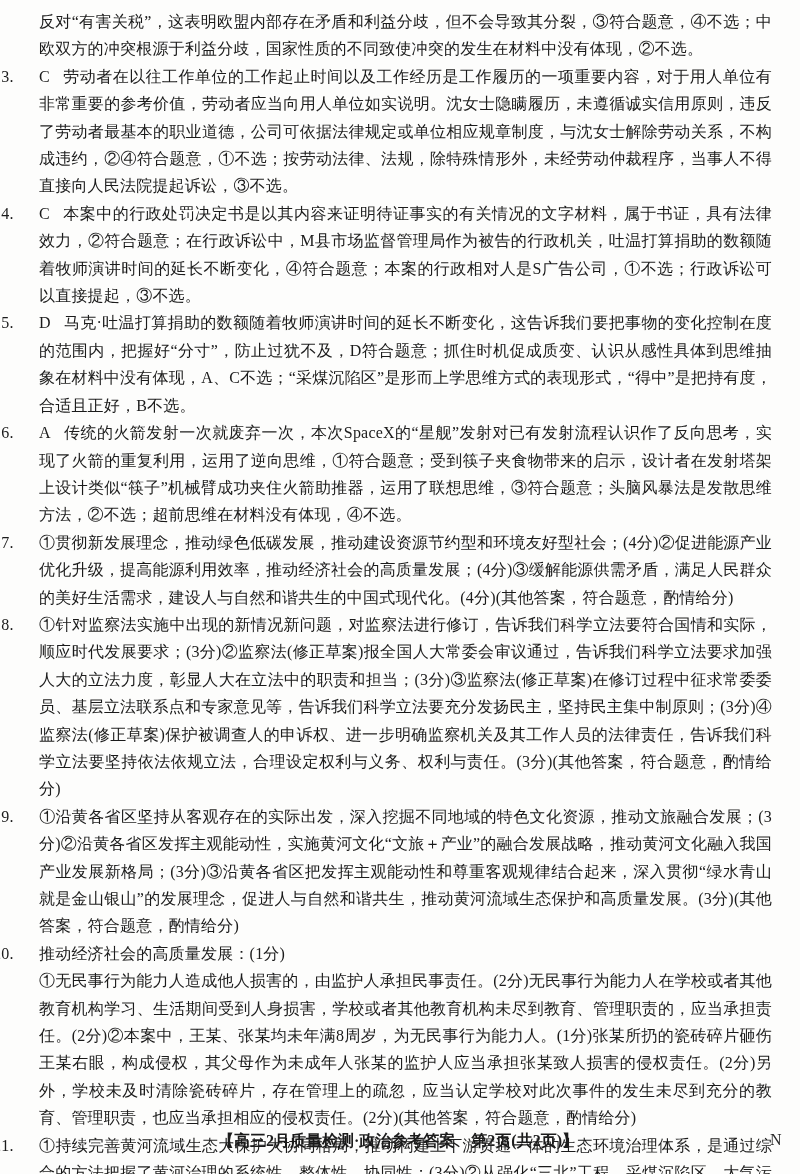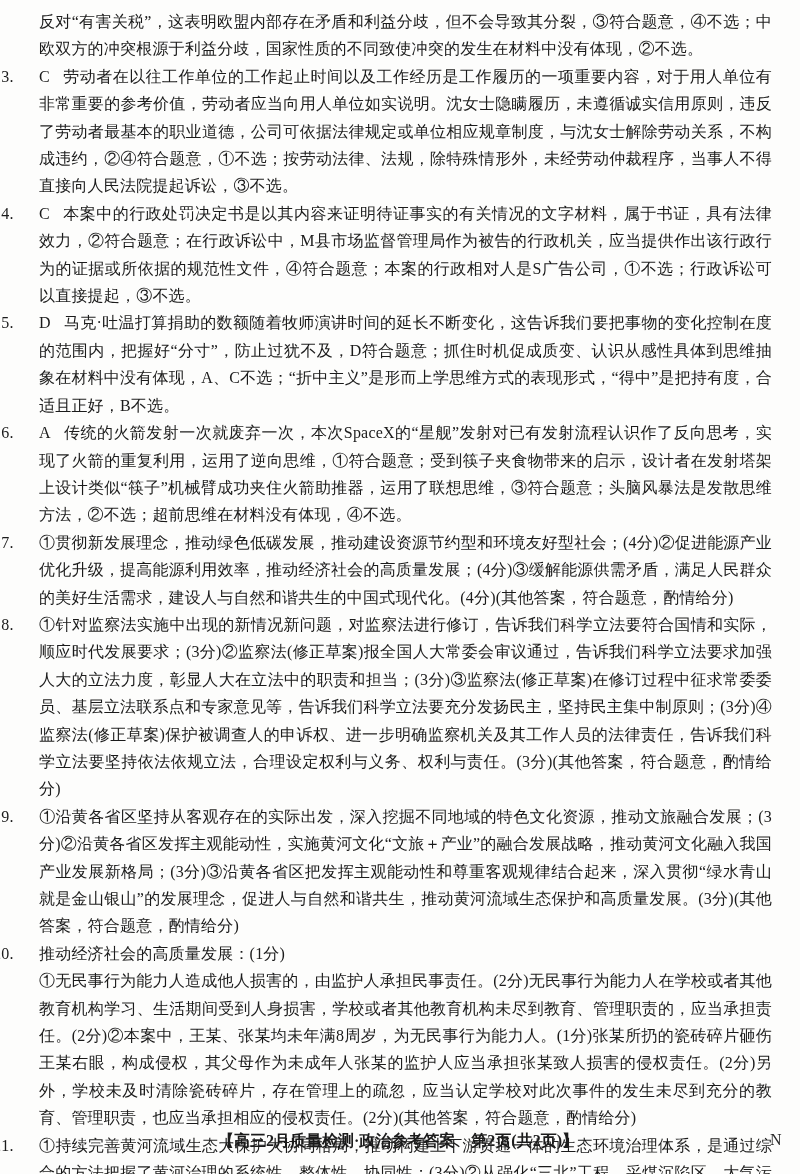--- a/index.html
+++ b/index.html
@@ -60,24 +60,24 @@
 <body>
 
 <div class="page">
   <div class="content">
     <p class="para indent">反对“有害关税”，这表明欧盟内部存在矛盾和利益分歧，但不会导致其分裂，③符合题意，④不选；中欧双方的冲突根源于利益分歧，国家性质的不同致使冲突的发生在材料中没有体现，②不选。</p>
     <div id="answers-list">
         <div class="item">
           <p class="para hang"><span class="num">13.</span><span class="letter">C</span><span>劳动者在以往工作单位的工作起止时间以及工作经历是工作履历的一项重要内容，对于用人单位有非常重要的参考价值，劳动者应当向用人单位如实说明。沈女士隐瞒履历，未遵循诚实信用原则，违反了劳动者最基本的职业道德，公司可依据法律规定或单位相应规章制度，与沈女士解除劳动关系，不构成违约，②④符合题意，①不选；按劳动法律、法规，除特殊情形外，未经劳动仲裁程序，当事人不得直接向人民法院提起诉讼，③不选。</span></p>
         </div>
         <div class="item">
-          <p class="para hang"><span class="num">14.</span><span class="letter">C</span><span>本案中的行政处罚决定书是以其内容来证明待证事实的有关情况的文字材料，属于书证，具有法律效力，②符合题意；在行政诉讼中，M县市场监督管理局作为被告的行政机关，应当提供作出该行政行为的证据或所依据的规范性文件，④符合题意；本案的行政相对人是S广告公司，①不选；行政诉讼可以直接提起，③不选。</span></p>
+          <p class="para hang"><span class="num">14.</span><span class="letter">C</span><span>本案中的行政处罚决定书是以其内容来证明待证事实的有关情况的文字材料，属于书证，具有法律效力，②符合题意；在行政诉讼中，M县市场监督管理局作为被告的行政机关，吐温打算捐助的数额随着牧师演讲时间的延长不断变化，④符合题意；本案的行政相对人是S广告公司，①不选；行政诉讼可以直接提起，③不选。</span></p>
         </div>
         <div class="item">
-          <p class="para hang"><span class="num">15.</span><span class="letter">D</span><span>马克·吐温打算捐助的数额随着牧师演讲时间的延长不断变化，这告诉我们要把事物的变化控制在度的范围内，把握好“分寸”，防止过犹不及，D符合题意；抓住时机促成质变、认识从感性具体到思维抽象在材料中没有体现，A、C不选；“折中主义”是形而上学思维方式的表现形式，“得中”是把持有度，合适且正好，B不选。</span></p>
+          <p class="para hang"><span class="num">15.</span><span class="letter">D</span><span>马克·吐温打算捐助的数额随着牧师演讲时间的延长不断变化，这告诉我们要把事物的变化控制在度的范围内，把握好“分寸”，防止过犹不及，D符合题意；抓住时机促成质变、认识从感性具体到思维抽象在材料中没有体现，A、C不选；“采煤沉陷区”是形而上学思维方式的表现形式，“得中”是把持有度，合适且正好，B不选。</span></p>
         </div>
         <div class="item">
           <p class="para hang"><span class="num">16.</span><span class="letter">A</span><span>传统的火箭发射一次就废弃一次，本次SpaceX的“星舰”发射对已有发射流程认识作了反向思考，实现了火箭的重复利用，运用了逆向思维，①符合题意；受到筷子夹食物带来的启示，设计者在发射塔架上设计类似“筷子”机械臂成功夹住火箭助推器，运用了联想思维，③符合题意；头脑风暴法是发散思维方法，②不选；超前思维在材料没有体现，④不选。</span></p>
         </div>
         <div class="item">
           <p class="para hang"><span class="num">17.</span><span>①贯彻新发展理念，推动绿色低碳发展，推动建设资源节约型和环境友好型社会；(4分)②促进能源产业优化升级，提高能源利用效率，推动经济社会的高质量发展；(4分)③缓解能源供需矛盾，满足人民群众的美好生活需求，建设人与自然和谐共生的中国式现代化。(4分)(其他答案，符合题意，酌情给分)</span></p>
         </div>
         <div class="item">
           <p class="para hang"><span class="num">18.</span><span>①针对监察法实施中出现的新情况新问题，对监察法进行修订，告诉我们科学立法要符合国情和实际，顺应时代发展要求；(3分)②监察法(修正草案)报全国人大常委会审议通过，告诉我们科学立法要求加强人大的立法力度，彰显人大在立法中的职责和担当；(3分)③监察法(修正草案)在修订过程中征求常委委员、基层立法联系点和专家意见等，告诉我们科学立法要充分发扬民主，坚持民主集中制原则；(3分)④监察法(修正草案)保护被调查人的申诉权、进一步明确监察机关及其工作人员的法律责任，告诉我们科学立法要坚持依法依规立法，合理设定权利与义务、权利与责任。(3分)(其他答案，符合题意，酌情给分)</span></p>
         </div>

